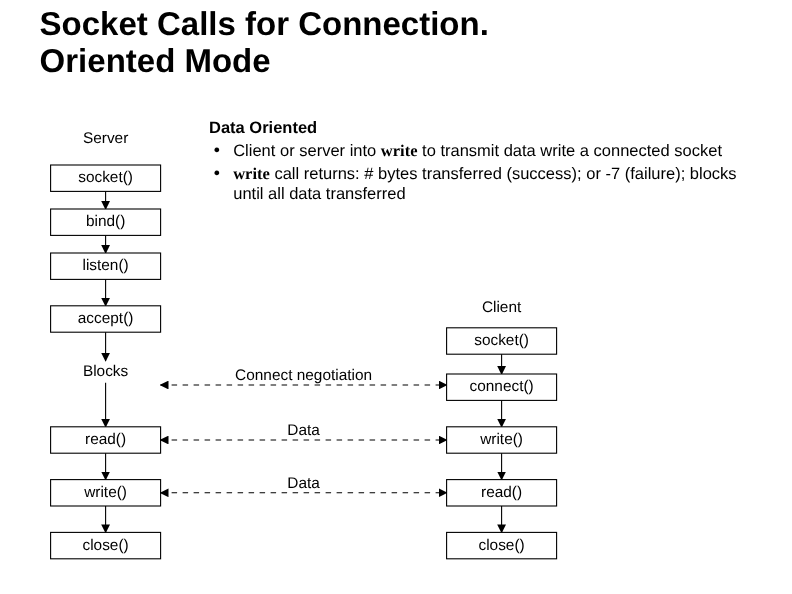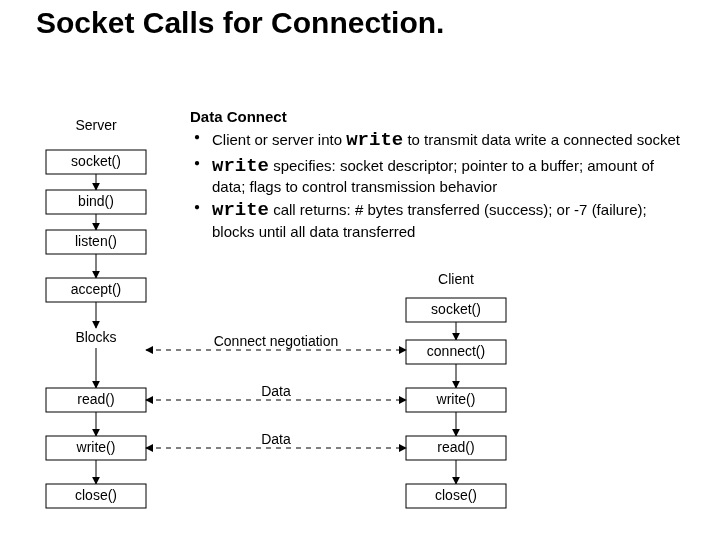--- a/index.html
+++ b/index.html
@@ -49,23 +49,23 @@
     margin-bottom: 2px;
   }
   .dt-block li::before {
     content: "●";
     position: absolute;
     left: -18px;
     top: 2px;
     font-size: 10px;
   }
   code.kw {
-    font-family: Liberation Mono, monospace;
+    font-family: Liberation Serif, serif;
     font-weight: bold;
-    font-size: 19px;
+    font-size: 15px;
   }
 
   .fc-box {
     fill: #fff;
     stroke: #000;
     stroke-width: 1;
   }
   .fc-text {
     font-family: Arial, Helvetica, sans-serif;
     font-size: 14px;
@@ -78,30 +78,28 @@
     dominant-baseline: middle;
     text-anchor: middle;
   }
 </style>
 </head>
 <body>
 
 <div class="slide">
   <h1 class="title">
     <span>Socket Calls for Connection.</span><br>
+    <span>Oriented Mode</span>
   </h1>
 
   <div class="dt-block">
-    <div class="dt-heading">Data Connect</div>
+    <div class="dt-heading">Data Oriented</div>
     <ul>
       <li>
         <span>Client or server into </span><code class="kw">write</code><span> to transmit data write a connected socket</span>
-      </li>
-      <li>
-        <code class="kw">write</code><span> specifies: socket descriptor; pointer to a buffer; amount of data; flags to control transmission behavior</span>
       </li>
       <li>
         <code class="kw">write</code><span> call returns: # bytes transferred (success); or -7 (failure); blocks until all data transferred</span>
       </li>
     </ul>
   </div>
 
   <svg width="650" height="420">
     <defs>
       <marker id="arrow" viewBox="0 0 10 10" refX="9" refY="5" markerWidth="8" markerHeight="8" orient="auto-start-reverse">

